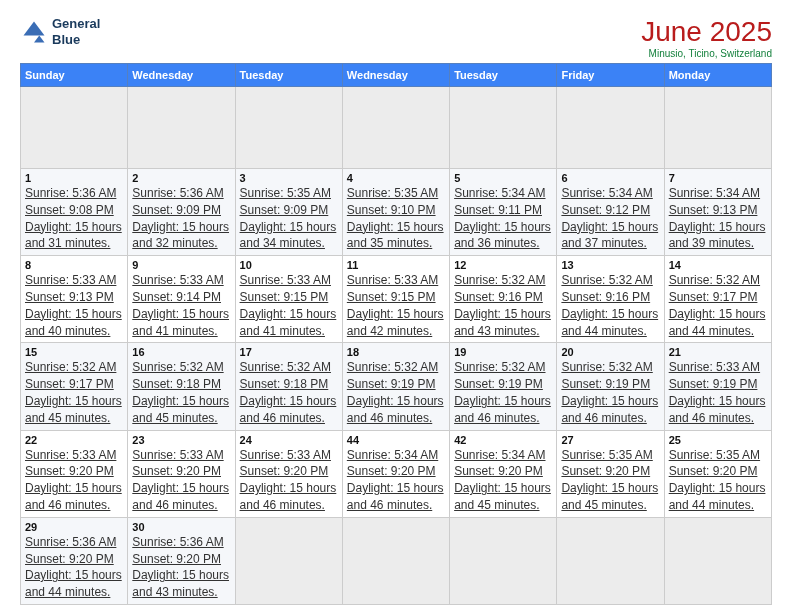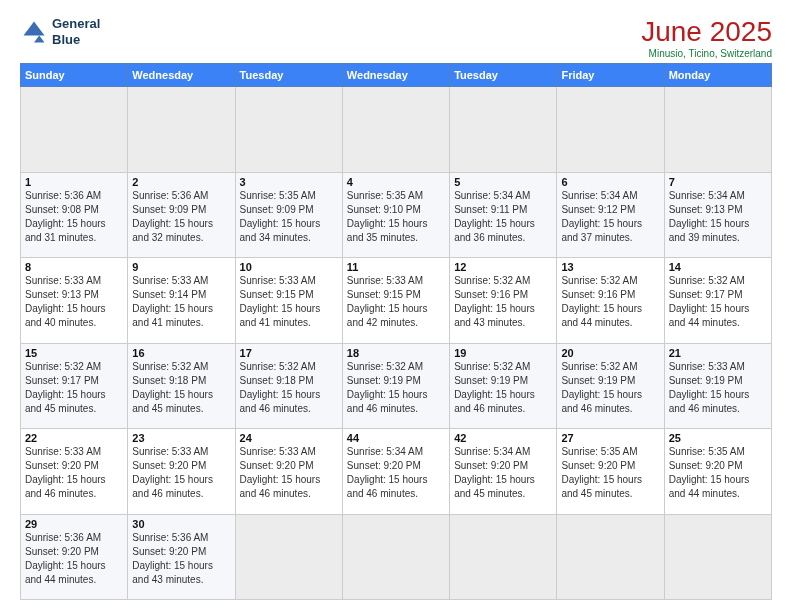--- a/index.html
+++ b/index.html
@@ -80,23 +80,24 @@
       background: #f5f7fa;
     }
     .day-number {
       font-size: 11px;
       font-weight: bold;
       color: #111;
       display: block;
       margin-bottom: 1px;
     }
     .day-info {
-      font-size: 10px;
+      font-size: 12px;
       line-height: 1.4;
       color: #333;
+      text-decoration: underline;
     }
     .empty-cell {
       background: #f0f0f0 !important;
     }
     td.empty-cell {
       background: #ececec !important;
     }
   </style>
 </head>
 <body>

